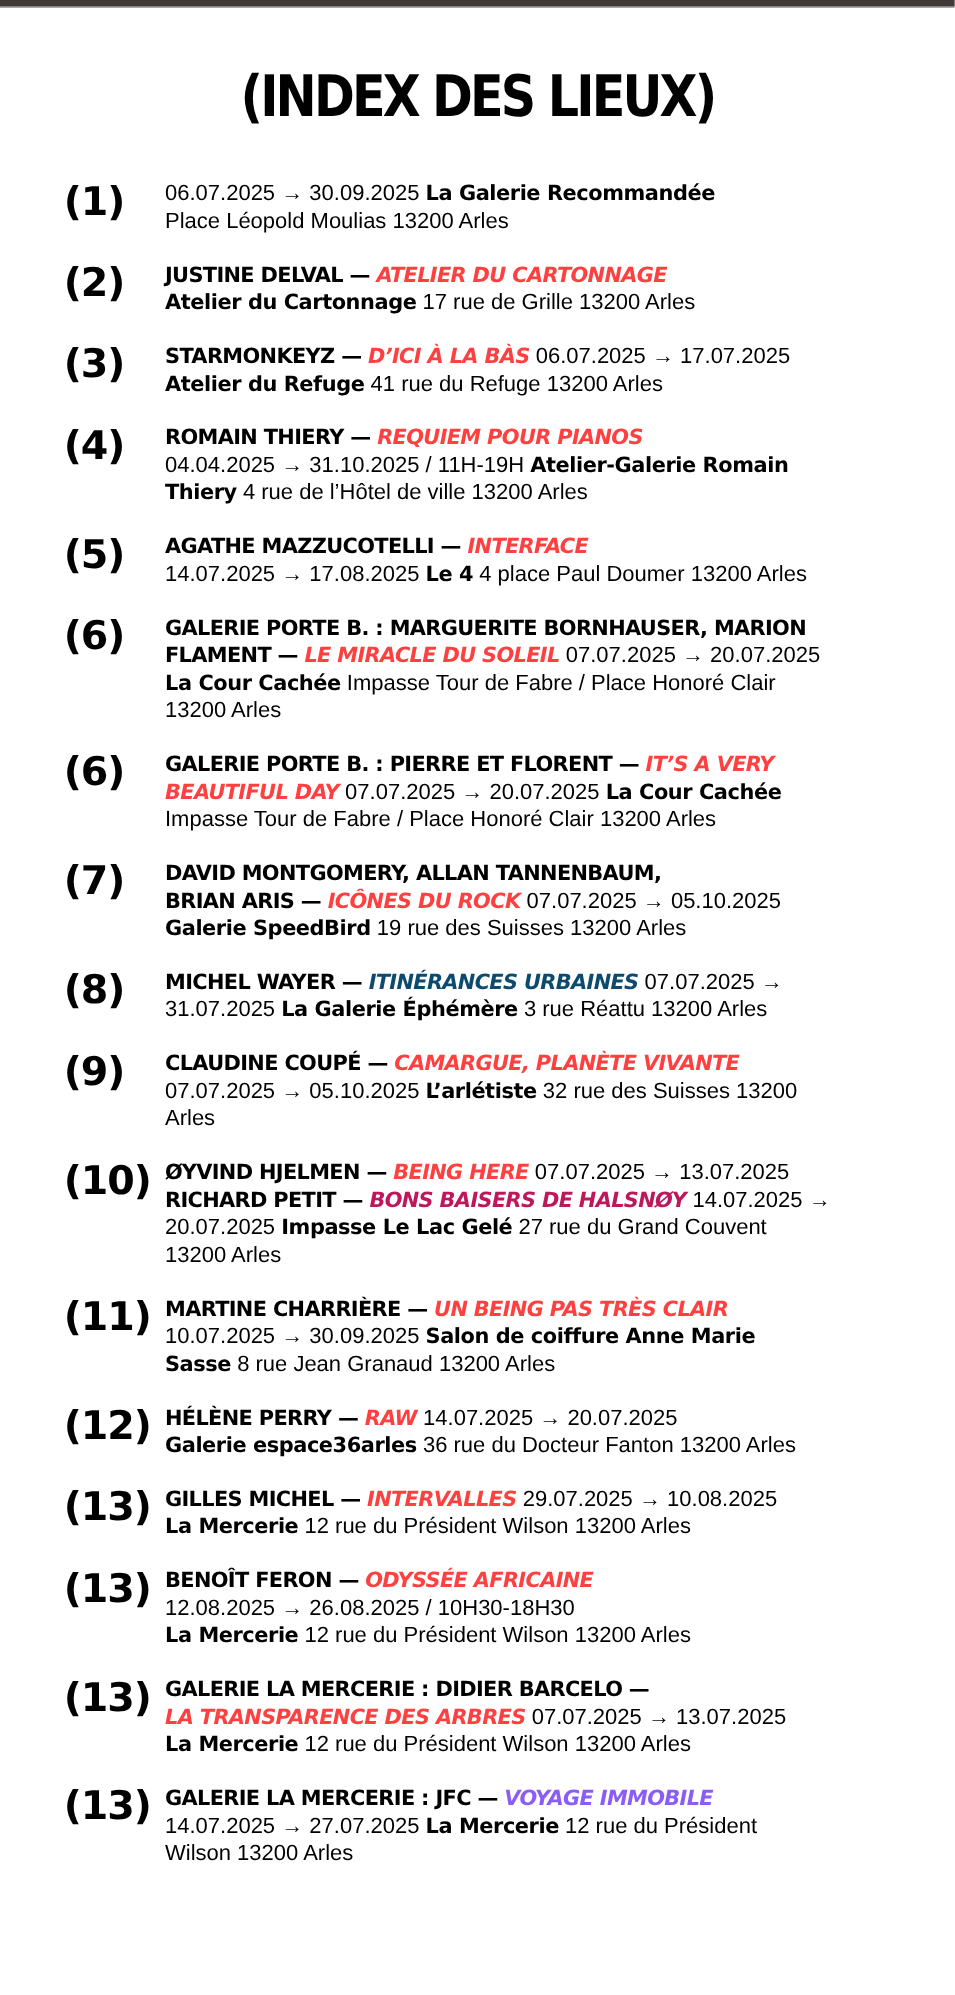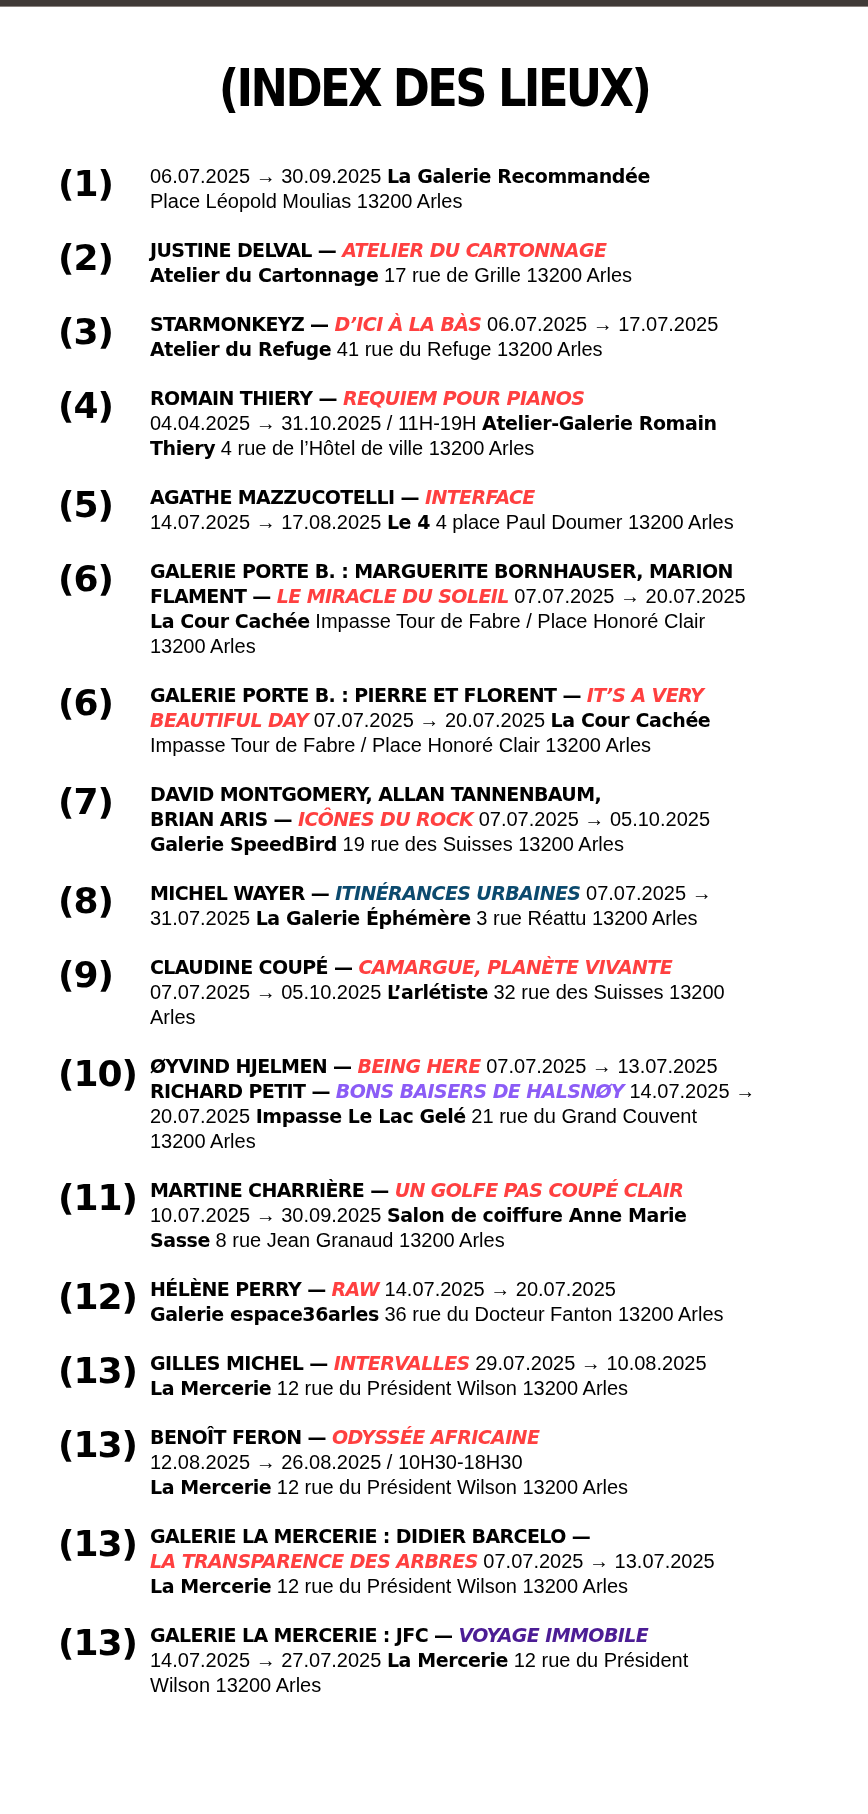--- a/index.html
+++ b/index.html
@@ -110,29 +110,29 @@
       <div class="body">
         <span class="block"><span class="artist" style="white-space: pre;">CLAUDINE COUPÉ — </span><span class="work" style="color: rgb(255, 64, 64); white-space: pre;">CAMARGUE, PLANÈTE VIVANTE</span></span>
         <span class="block"><span class="plain" style="white-space: pre;">07.07.2025 → 05.10.2025 </span><span class="venue" style="white-space: pre;">L’arlétiste</span><span class="plain" style="white-space: pre;"> 32 rue des Suisses 13200</span></span>
         <span class="block"><span class="plain" style="white-space: pre;">Arles</span></span>
       </div>
     </div>
     <div class="entry">
       <div class="num">(10)</div>
       <div class="body">
         <span class="block"><span class="artist" style="white-space: pre;">ØYVIND HJELMEN — </span><span class="work" style="color: rgb(255, 64, 64); white-space: pre;">BEING HERE</span><span class="plain" style="white-space: pre;"> 07.07.2025 → 13.07.2025</span></span>
-        <span class="block"><span class="artist" style="white-space: pre;">RICHARD PETIT — </span><span class="work" style="color: #8b5cf6; white-space: pre;">BONS BAISERS DE HALSNØY</span><span class="plain" style="white-space: pre;"> 14.07.2025 →</span></span>
-        <span class="block"><span class="plain" style="white-space: pre;">20.07.2025 </span><span class="venue" style="white-space: pre;">Impasse Le Lac Gelé</span><span class="plain" style="white-space: pre;"> 21 rue du Grand Couvent</span></span>
+        <span class="block"><span class="artist" style="white-space: pre;">RICHARD PETIT — </span><span class="work" style="color: #be185d; white-space: pre;">BONS BAISERS DE HALSNØY</span><span class="plain" style="white-space: pre;"> 14.07.2025 →</span></span>
+        <span class="block"><span class="plain" style="white-space: pre;">20.07.2025 </span><span class="venue" style="white-space: pre;">Impasse Le Lac Gelé</span><span class="plain" style="white-space: pre;"> 27 rue du Grand Couvent</span></span>
         <span class="block"><span class="plain" style="white-space: pre;">13200 Arles</span></span>
       </div>
     </div>
     <div class="entry">
       <div class="num">(11)</div>
       <div class="body">
-        <span class="block"><span class="artist" style="white-space: pre;">MARTINE CHARRIÈRE — </span><span class="work" style="color: rgb(255, 64, 64); white-space: pre;">UN GOLFE PAS COUPÉ CLAIR</span></span>
+        <span class="block"><span class="artist" style="white-space: pre;">MARTINE CHARRIÈRE — </span><span class="work" style="color: rgb(255, 64, 64); white-space: pre;">UN BEING PAS TRÈS CLAIR</span></span>
         <span class="block"><span class="plain" style="white-space: pre;">10.07.2025 → 30.09.2025 </span><span class="venue" style="white-space: pre;">Salon de coiffure Anne Marie</span></span>
         <span class="block"><span class="venue" style="white-space: pre;">Sasse</span><span class="plain" style="white-space: pre;"> 8 rue Jean Granaud 13200 Arles</span></span>
       </div>
     </div>
     <div class="entry">
       <div class="num">(12)</div>
       <div class="body">
         <span class="block"><span class="artist" style="white-space: pre;">HÉLÈNE PERRY — </span><span class="work" style="color: rgb(255, 64, 64); white-space: pre;">RAW</span><span class="plain" style="white-space: pre;"> 14.07.2025 → 20.07.2025</span></span>
         <span class="block"><span class="venue" style="white-space: pre;">Galerie espace36arles</span><span class="plain" style="white-space: pre;"> 36 rue du Docteur Fanton 13200 Arles</span></span>
       </div>
@@ -156,18 +156,18 @@
       <div class="num">(13)</div>
       <div class="body">
         <span class="block"><span class="artist" style="white-space: pre;">GALERIE LA MERCERIE : DIDIER BARCELO —</span></span>
         <span class="block"><span class="work" style="color: rgb(255, 64, 64); white-space: pre;">LA TRANSPARENCE DES ARBRES</span><span class="plain" style="white-space: pre;"> 07.07.2025 → 13.07.2025</span></span>
         <span class="block"><span class="venue" style="white-space: pre;">La Mercerie</span><span class="plain" style="white-space: pre;"> 12 rue du Président Wilson 13200 Arles</span></span>
       </div>
     </div>
     <div class="entry">
       <div class="num">(13)</div>
       <div class="body">
-        <span class="block"><span class="artist" style="white-space: pre;">GALERIE LA MERCERIE : JFC — </span><span class="work" style="color: #4c1d95; white-space: pre;">VOYAGE IMMOBILE</span></span>
+        <span class="block"><span class="artist" style="white-space: pre;">GALERIE LA MERCERIE : JFC — </span><span class="work" style="color: #8b5cf6; white-space: pre;">VOYAGE IMMOBILE</span></span>
         <span class="block"><span class="plain" style="white-space: pre;">14.07.2025 → 27.07.2025 </span><span class="venue" style="white-space: pre;">La Mercerie</span><span class="plain" style="white-space: pre;"> 12 rue du Président</span></span>
         <span class="block"><span class="plain" style="white-space: pre;">Wilson 13200 Arles</span></span>
       </div>
     </div>
   </div>
 
 </body></html>

